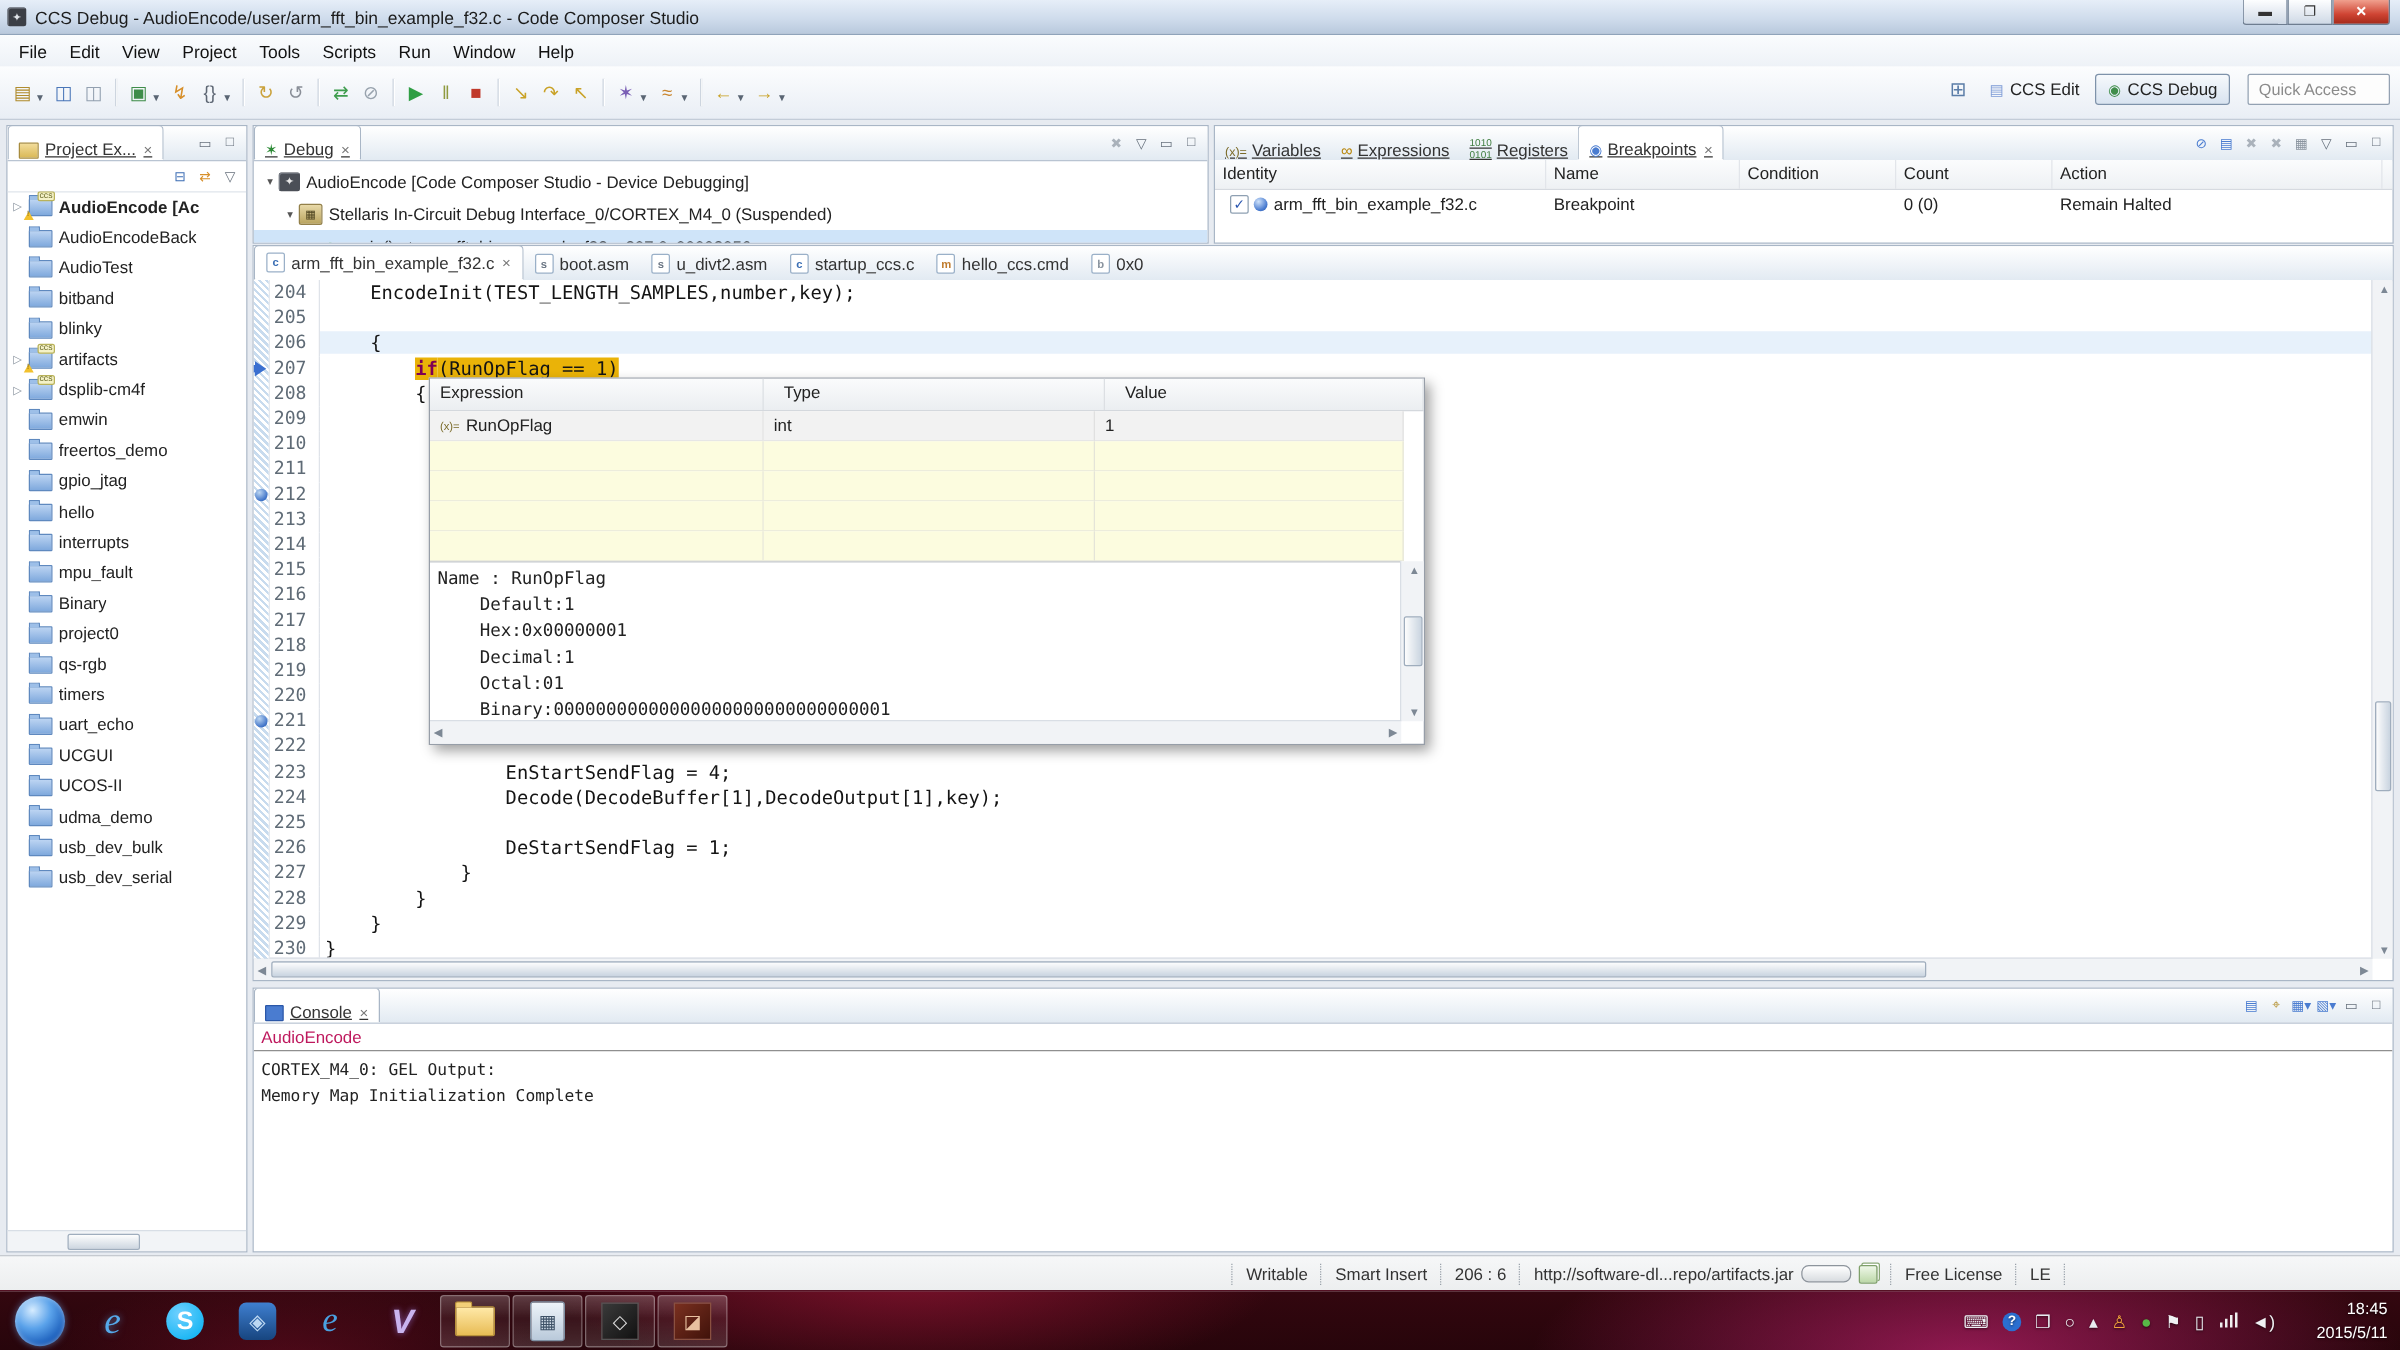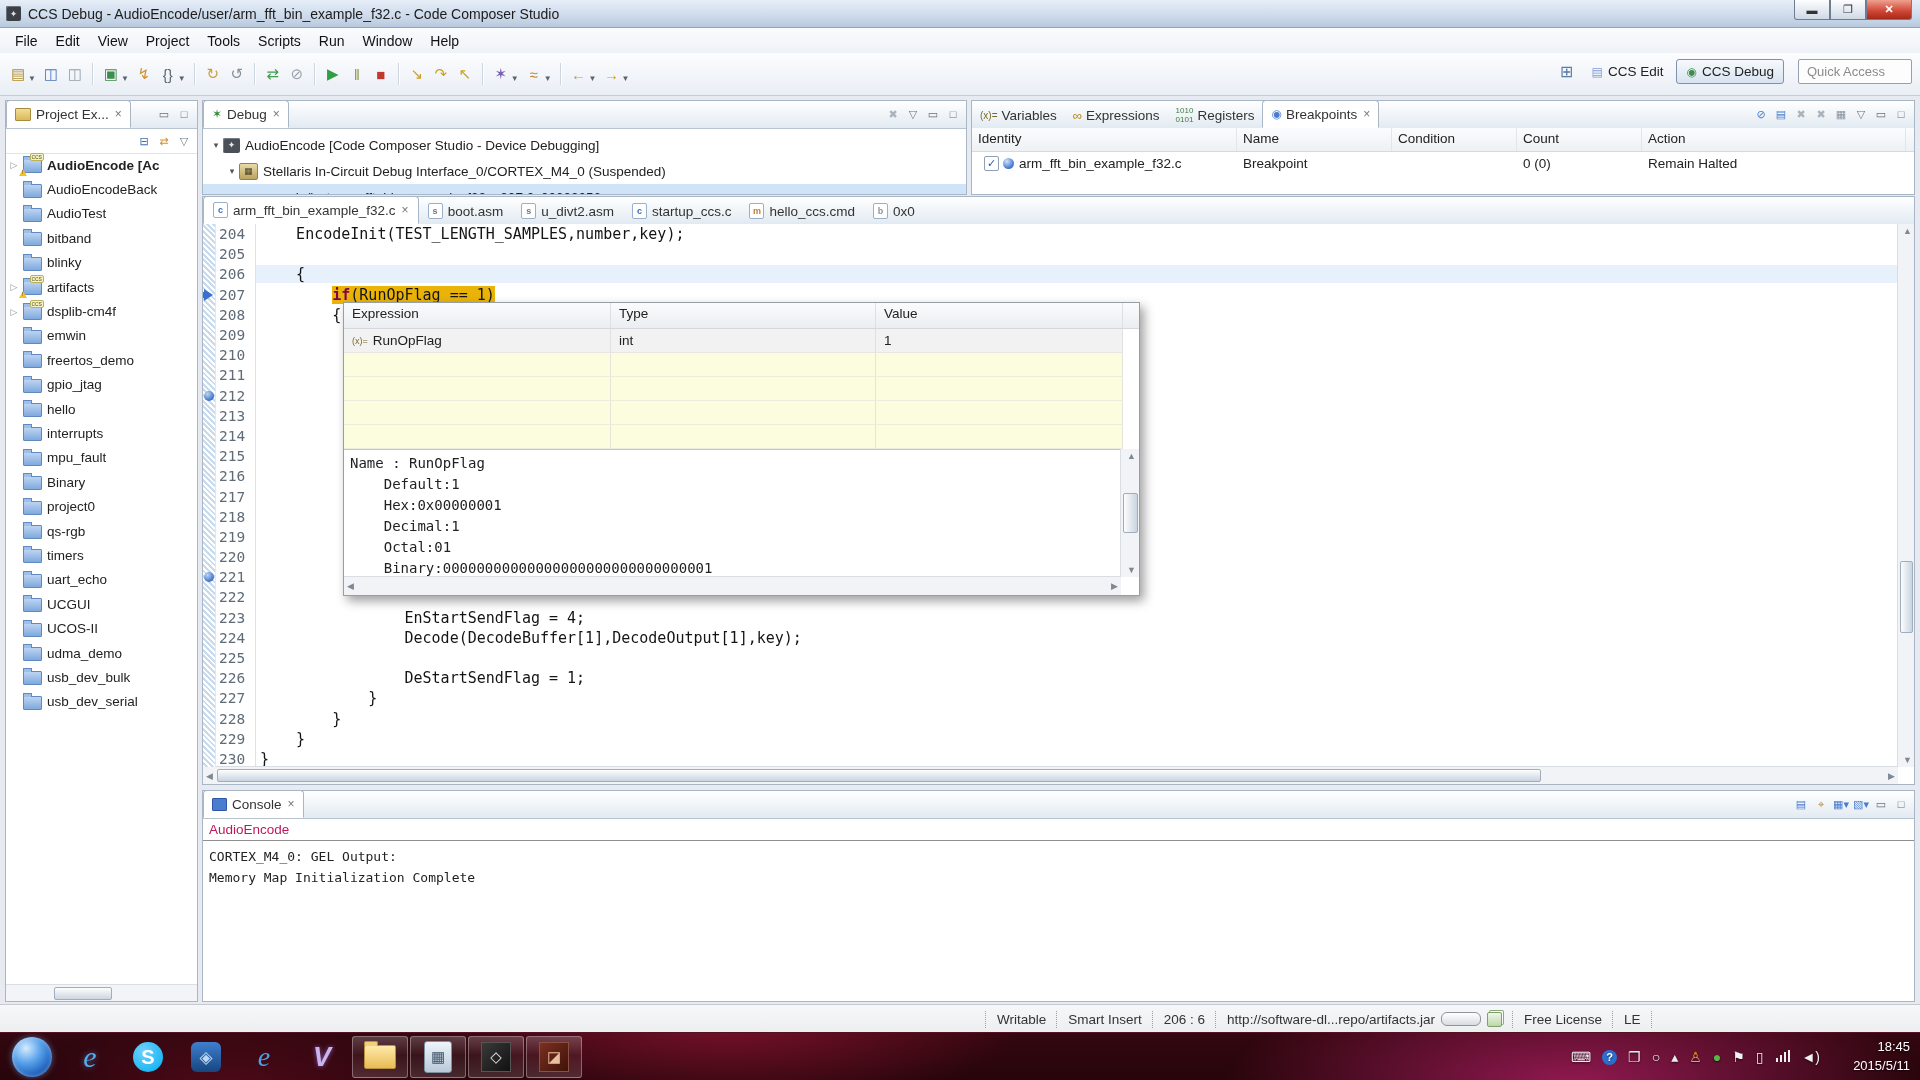--- a/index.html
+++ b/index.html
@@ -32,21 +32,21 @@
   #open-persp{width:24px;height:24px;display:flex;align-items:center;justify-content:center;color:#5b7da8;font-size:16px;}
   .persp-btn{display:flex;align-items:center;padding:4px 9px;font-size:13.5px;color:#222;border-radius:3px;margin-left:4px;}
   .persp-btn.active{border:1px solid #7e92aa;background:linear-gradient(#f6f9fc,#d8e3f0);}
   .persp-ico{margin-right:5px;font-size:12px;}
   #quick-access{margin-left:14px;width:96px;border:1px solid #93a1b2;background:#fdfdfd;color:#8b8b8b;
     padding:4px 8px;border-radius:2px;font-size:13px;}
   
   .panel{position:absolute;background:#fff;border:1px solid #a9b6c6;box-sizing:border-box;overflow:hidden;}
   .tabstrip{height:27px;background:linear-gradient(#ffffff,#e2eaf2);border-bottom:1px solid #b9c4d2;
     display:flex;align-items:flex-end;position:relative;}
-  .vtab{display:flex;align-items:center;height:26px;padding:0 8px;font-size:13.5px;color:#333;}
+  .vtab{display:flex;align-items:flex-end;height:26px;padding:0 8px;font-size:13.5px;color:#333;text-decoration:underline;}
   .vtab.active{background:#fff;border:1px solid #a9b6c6;border-bottom:1px solid #fff;border-radius:4px 4px 0 0;}
   .vtab .ticon{margin-right:5px;}
   .tab-close{margin-left:6px;color:#777;font-size:12px;}
   .strip-icons{position:absolute;right:4px;top:5px;display:flex;align-items:center;}
   .strip-ico{width:18px;height:16px;display:flex;align-items:center;justify-content:center;color:#68727e;font-size:11px;margin-left:2px;}
   
   #pe-toolbar{height:24px;border-bottom:1px solid #dfe5ec;display:flex;justify-content:flex-end;align-items:center;padding-right:4px;}
   #pe-list{position:absolute;top:52px;left:0;right:0;bottom:16px;overflow:hidden;}
   .pe-row{height:24.4px;display:flex;align-items:center;font-size:13.5px;white-space:nowrap;}
   .pe-caret{width:16px;text-align:center;color:#8a949f;font-size:9px;flex:none;}
@@ -101,21 +101,21 @@
   .marker-bp{position:absolute;left:1px;top:5px;z-index:3;width:10px;height:10px;border-radius:50%;
     background:radial-gradient(circle at 35% 30%,#bcd6f2,#3f73c8 70%,#2a55a0);}
   #ed-vscroll{position:absolute;right:0;top:27px;bottom:17px;width:16px;background:#f1f3f6;border-left:1px solid #d9dee5;}
   #ed-vthumb{position:absolute;left:2px;top:62%;width:11px;height:13%;background:linear-gradient(90deg,#fdfdfd,#c9d4e0);border:1px solid #9fadbd;border-radius:2px;}
   #ed-hscroll{position:absolute;left:0;right:16px;bottom:0;height:17px;background:#f1f3f6;border-top:1px solid #d9dee5;}
   #ed-hthumb{position:absolute;left:14px;top:2px;width:78%;height:11px;background:linear-gradient(#fdfdfd,#c9d4e0);border:1px solid #9fadbd;border-radius:2px;}
   .sc-arrow{position:absolute;color:#7d8895;font-size:9px;}
   
   #popup{position:absolute;left:343px;top:302px;width:797px;height:294px;background:#fff;border:1px solid #979ea8;
     box-shadow:4px 5px 10px rgba(0,0,0,.38);z-index:50;box-sizing:border-box;}
-  #popup-hdr{display:flex;height:25px;background:linear-gradient(#fafbfc,#ebeef1);border-bottom:1px solid #d4d8dd;}
+  #popup-hdr{display:flex;height:25px;background:linear-gradient(#fafbfc,#ebeef1);border-bottom:1px solid #d4d8dd;justify-content:space-between;}
   .pop-h{box-sizing:border-box;padding:3px 8px;font-size:13.5px;border-right:1px solid #dcdfe3;}
   .pop-row{display:flex;height:24px;}
   .pop-c{box-sizing:border-box;padding:2px 8px;font-size:13.5px;border-right:1px solid #e4e4d8;border-bottom:1px solid #ececdc;
     display:flex;align-items:center;overflow:hidden;white-space:nowrap;}
   .pop-row.value-row .pop-c{background:#f2f2f2;border-right:1px solid #e0e0e0;border-bottom:1px solid #e6e6e6;}
   .pop-row.empty .pop-c{background:#fcfcdf;}
   .xvar{font-size:9px;color:#7a6a28;margin-right:5px;}
   #pop-details{position:absolute;left:0;right:18px;top:146px;bottom:18px;border-top:1px solid #c4c8cc;
     font-family:"DejaVu Sans Mono",monospace;font-size:14px;line-height:21px;white-space:pre;padding:3px 6px;box-sizing:border-box;overflow:hidden;}
   #pop-vscroll{position:absolute;right:0;top:146px;bottom:18px;width:18px;background:#f1f3f6;border-left:1px solid #d9dee5;}

